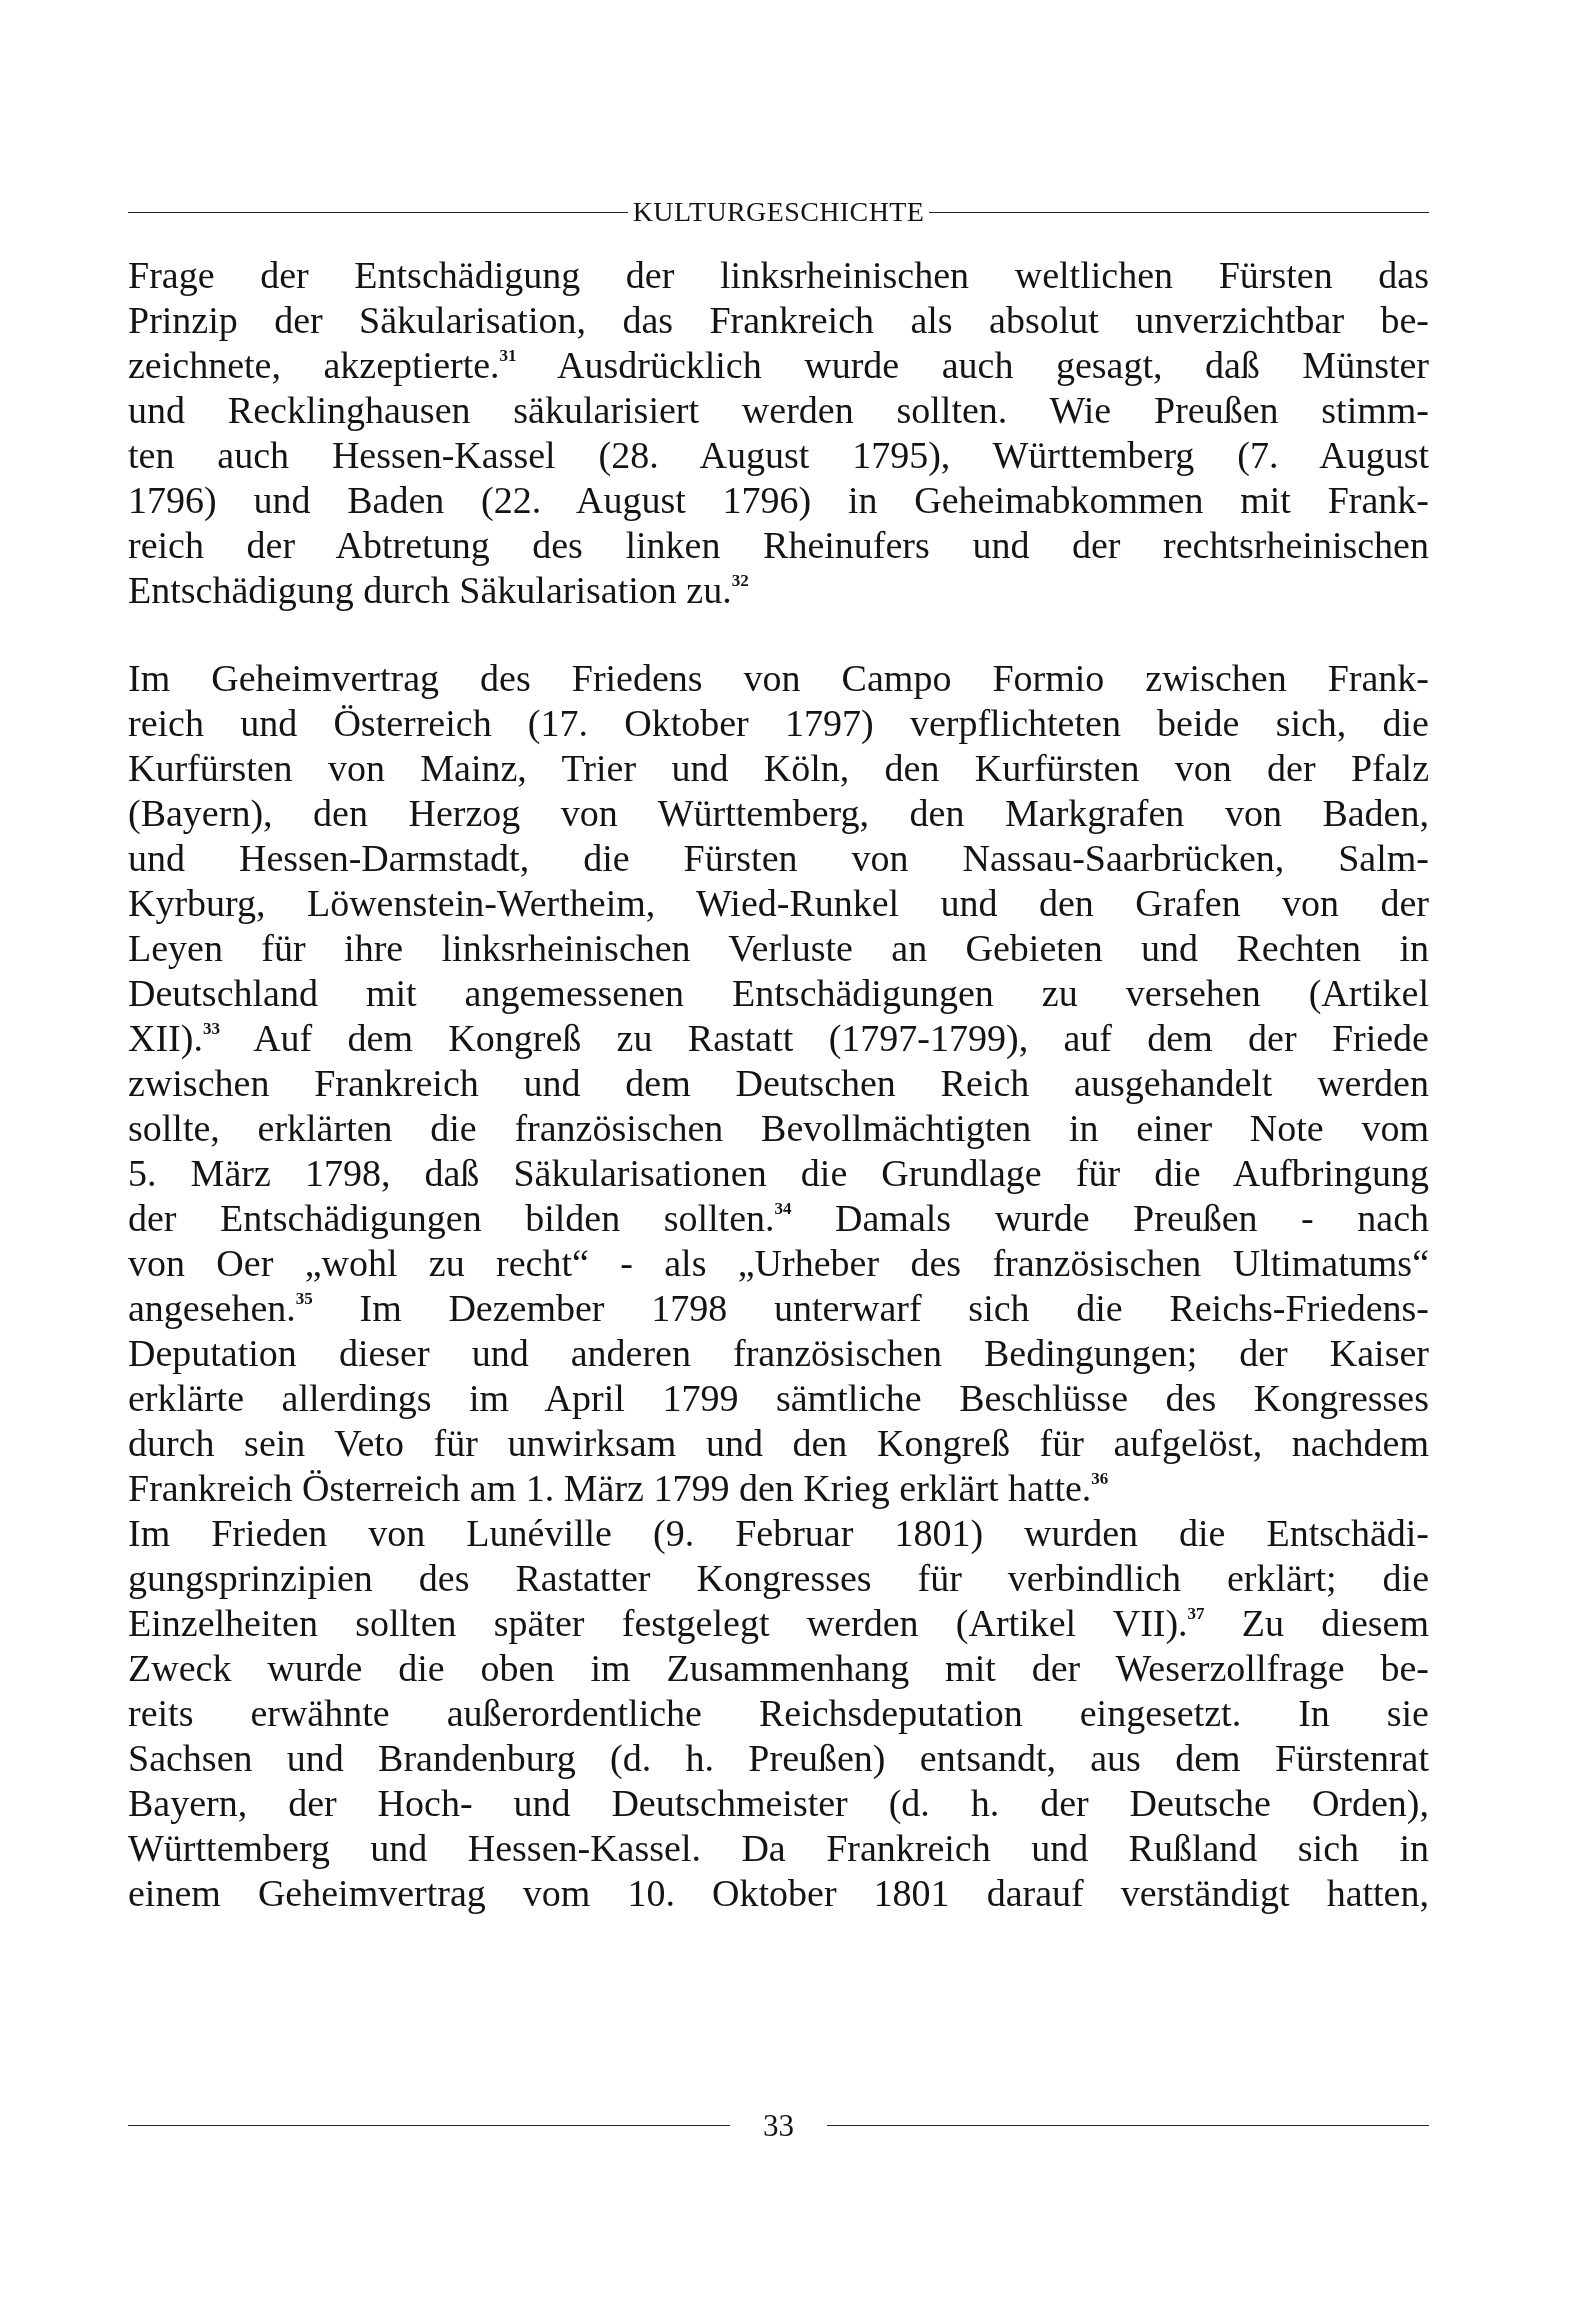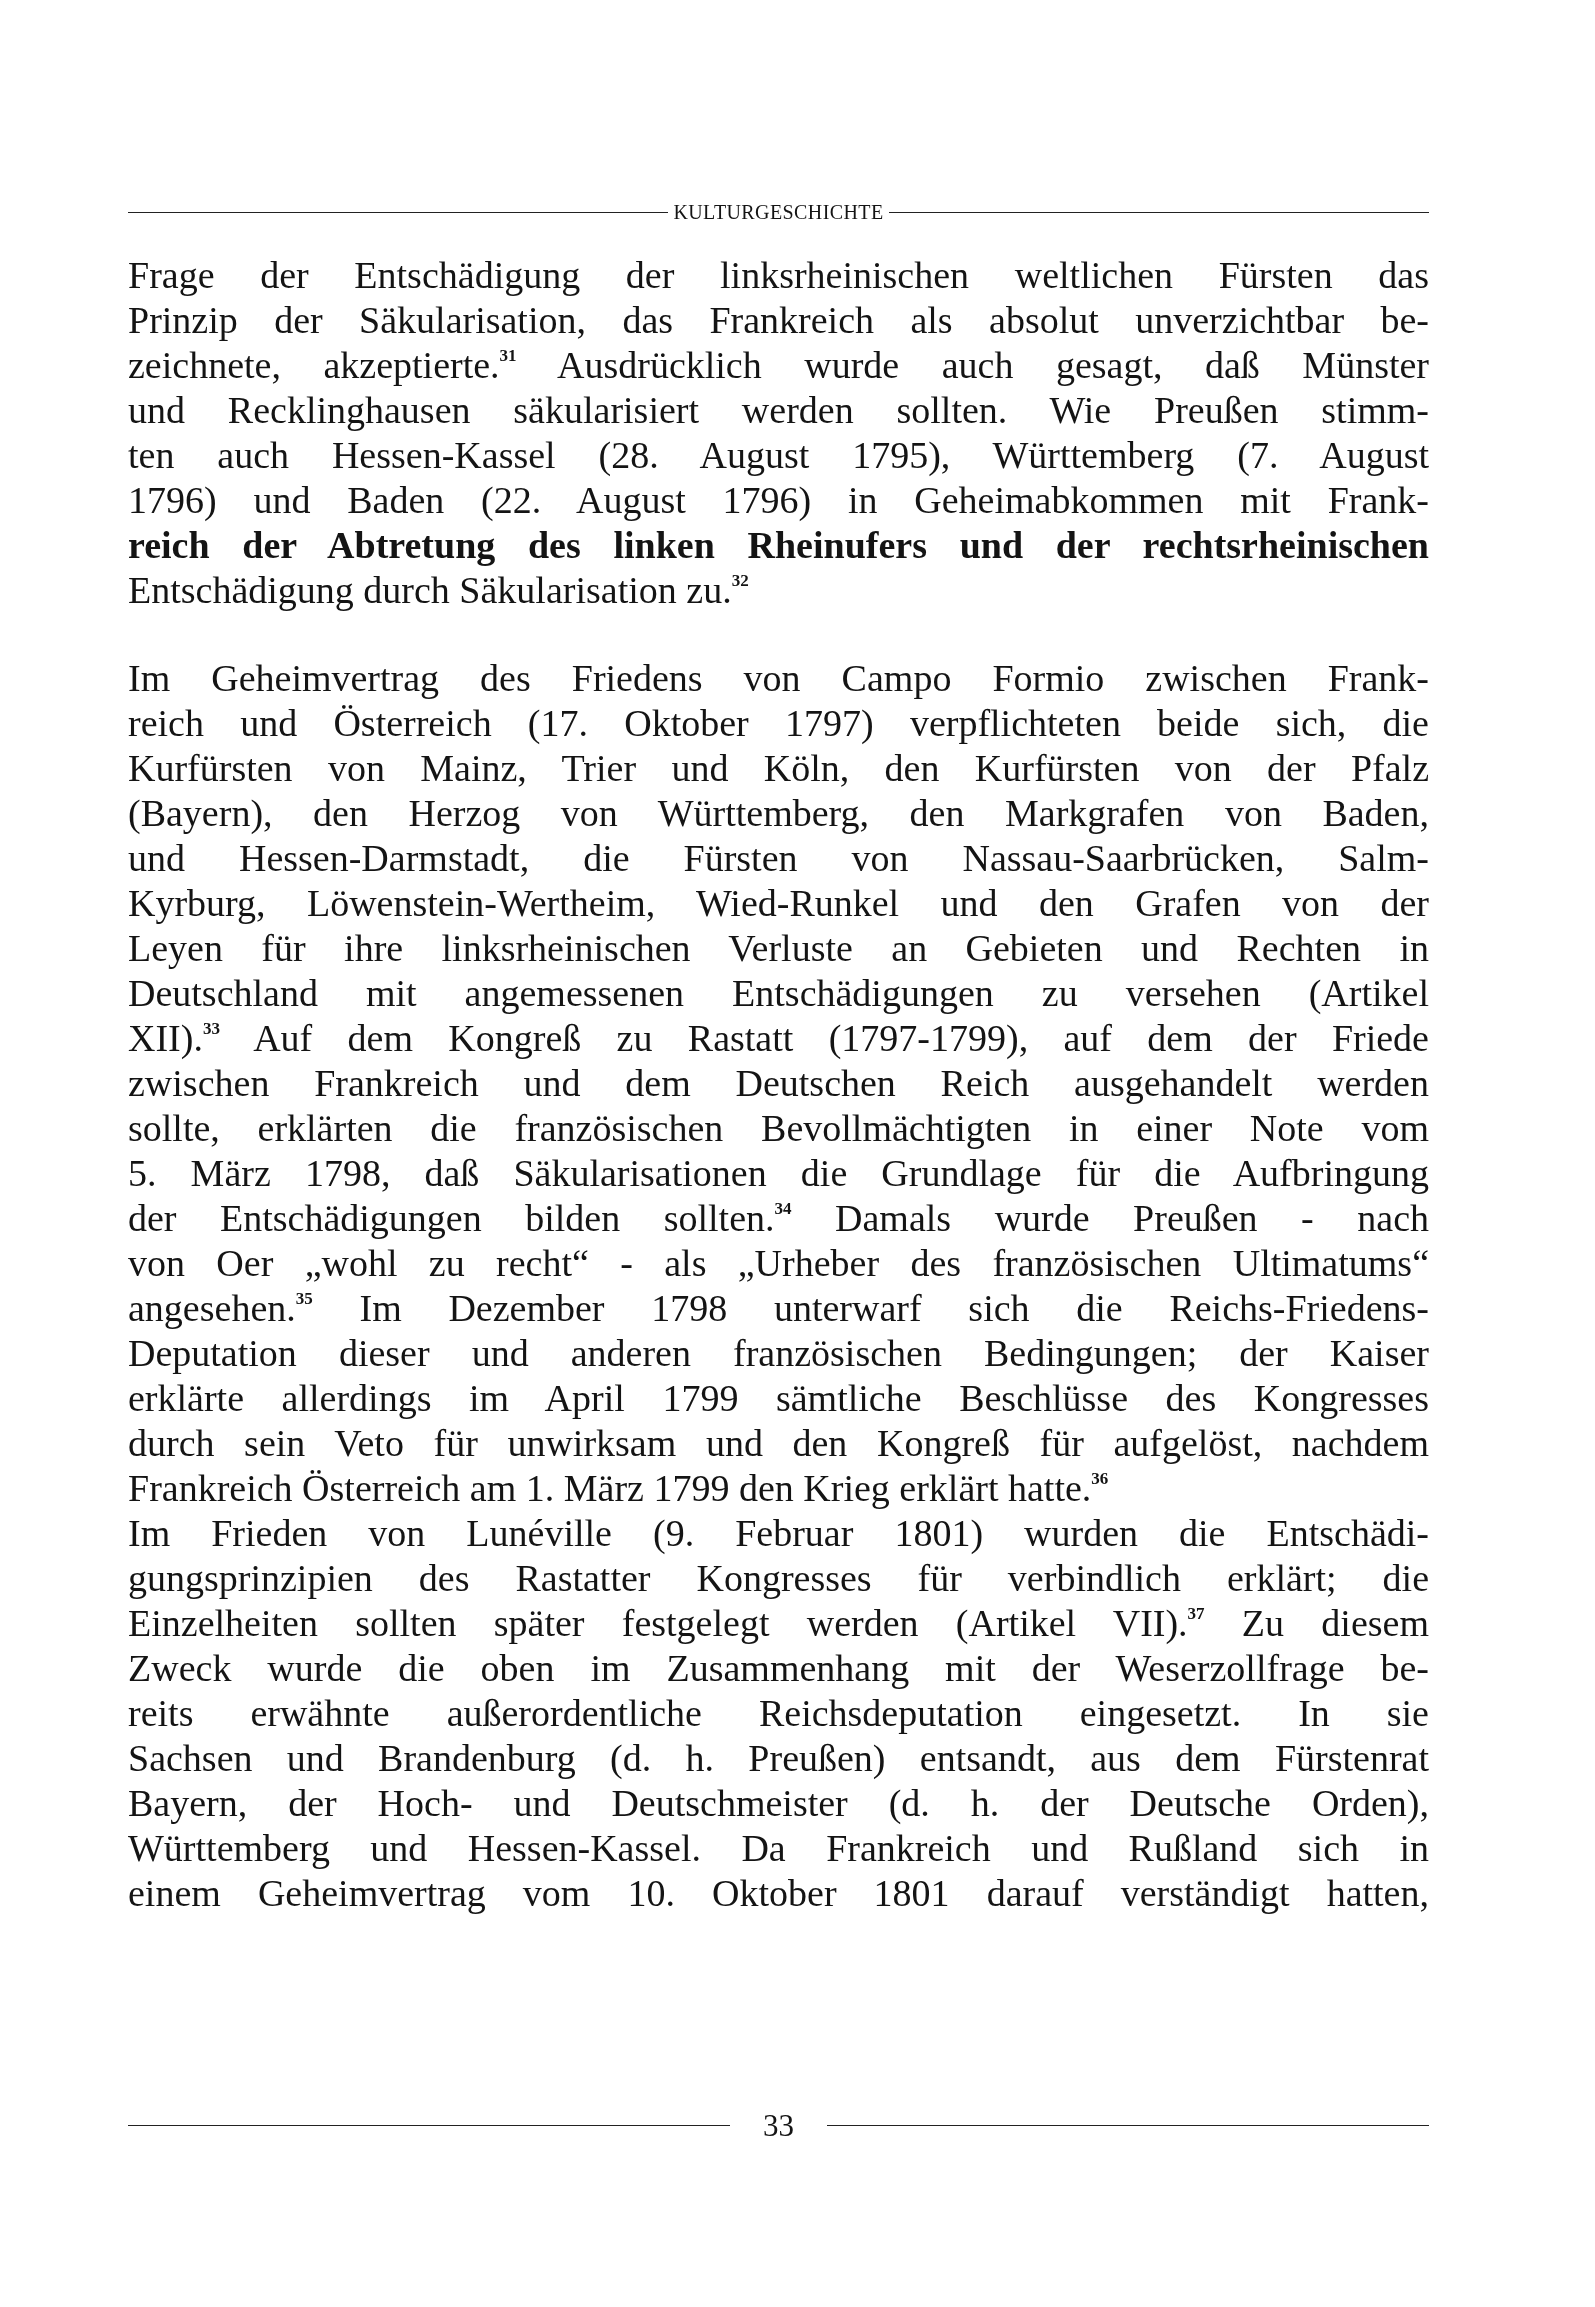--- a/index.html
+++ b/index.html
@@ -31,21 +31,21 @@
       display: flex;
       align-items: center;
     }
     .rule {
       flex: 1;
       height: 0;
       border-top: 1.7px solid #222;
     }
     .running-head .title {
       padding: 0 5.1px;
-      font-size: 20px;
+      font-size: 28px;
       letter-spacing: 0.4px;
       line-height: 38px;
       white-space: nowrap;
     }
     .body-text {
       position: absolute;
       top: 253px;
       left: 0;
       width: 1301px;
     }
@@ -96,21 +96,21 @@
     <div class="rule"></div>
   </div>
 
   <div class="body-text" id="body-text">
       <div class="line" style="word-spacing: 0px;"><span class="txt">Frage der Entschädigung der linksrheinischen weltlichen Fürsten das</span></div>
       <div class="line" style="word-spacing: 0px;"><span class="txt">Prinzip der Säkularisation, das Frankreich als absolut unverzichtbar be-</span></div>
       <div class="line" style="word-spacing: 0px;"><span class="txt">zeichnete, akzeptierte.</span><sup class="fn">31</sup><span class="txt" style="white-space: pre;"> Ausdrücklich wurde auch gesagt, daß Münster</span></div>
       <div class="line" style="word-spacing: 0px;"><span class="txt">und Recklinghausen säkularisiert werden sollten. Wie Preußen stimm-</span></div>
       <div class="line" style="word-spacing: 0px;"><span class="txt">ten auch Hessen-Kassel (28. August 1795), Württemberg (7. August</span></div>
       <div class="line" style="word-spacing: 0px;"><span class="txt">1796) und Baden (22. August 1796) in Geheimabkommen mit Frank-</span></div>
-      <div class="line" style="word-spacing: 0px; font-weight: bold;"><span class="txt">reich der Abtretung des linken Rheinufers und der rechtsrheinischen</span></div>
+      <div class="line" style="word-spacing: 0px;"><span class="txt">reich der Abtretung des linken Rheinufers und der rechtsrheinischen</span></div>
       <div class="line last"><span class="txt">Entschädigung durch Säkularisation zu.</span><sup class="fn">32</sup></div>
       <div class="line" style="word-spacing: 0px; margin-top: 43px;"><span class="txt">Im Geheimvertrag des Friedens von Campo Formio zwischen Frank-</span></div>
       <div class="line" style="word-spacing: 0px;"><span class="txt">reich und Österreich (17. Oktober 1797) verpflichteten beide sich, die</span></div>
       <div class="line" style="word-spacing: 0px;"><span class="txt">Kurfürsten von Mainz, Trier und Köln, den Kurfürsten von der Pfalz</span></div>
       <div class="line" style="word-spacing: 0px;"><span class="txt">(Bayern), den Herzog von Württemberg, den Markgrafen von Baden,</span></div>
       <div class="line" style="word-spacing: 0px;"><span class="txt">und Hessen-Darmstadt, die Fürsten von Nassau-Saarbrücken, Salm-</span></div>
       <div class="line" style="word-spacing: 0px;"><span class="txt">Kyrburg, Löwenstein-Wertheim, Wied-Runkel und den Grafen von der</span></div>
       <div class="line" style="word-spacing: 0px;"><span class="txt">Leyen für ihre linksrheinischen Verluste an Gebieten und Rechten in</span></div>
       <div class="line" style="word-spacing: 0px;"><span class="txt">Deutschland mit angemessenen Entschädigungen zu versehen (Artikel</span></div>
       <div class="line" style="word-spacing: 0px;"><span class="txt">XII).</span><sup class="fn">33</sup><span class="txt" style="white-space: pre;"> Auf dem Kongreß zu Rastatt (1797-1799), auf dem der Friede</span></div>

